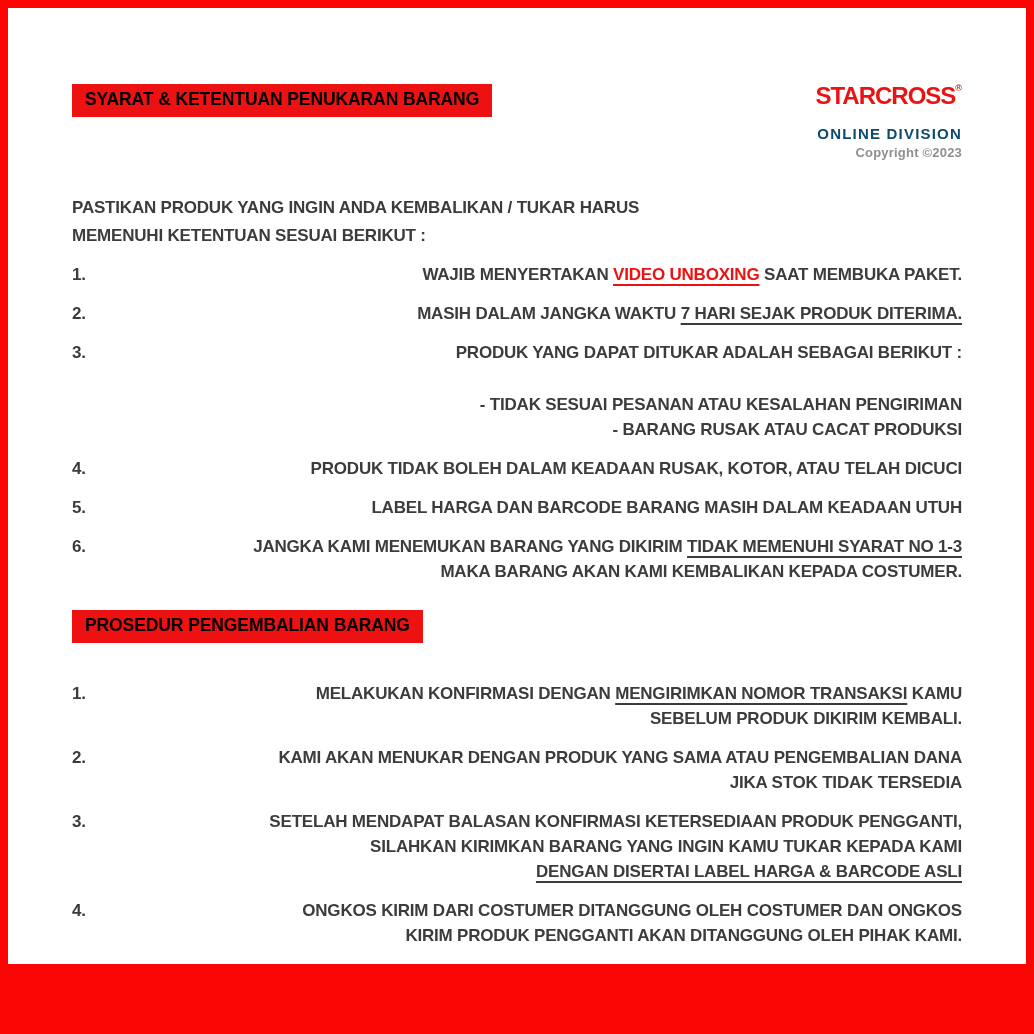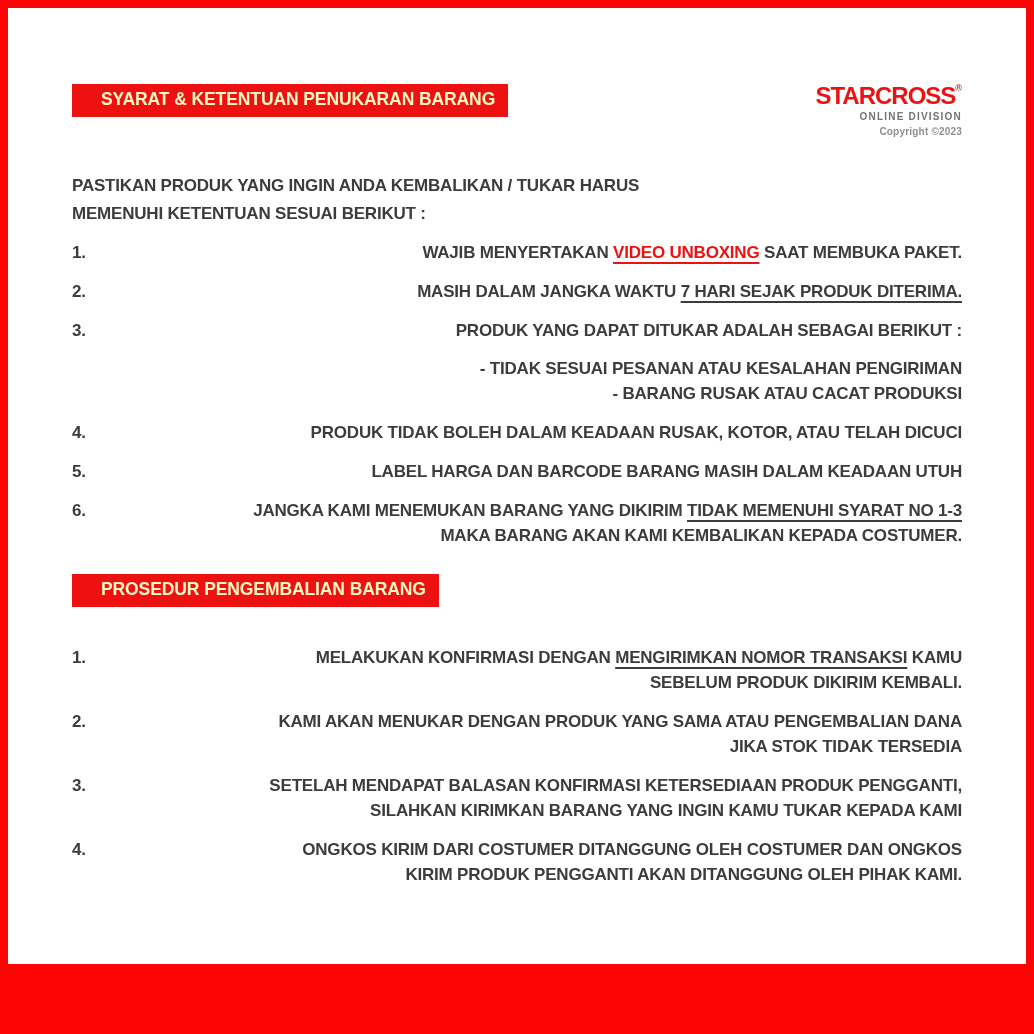--- a/index.html
+++ b/index.html
@@ -28,62 +28,62 @@
   }
   .header-row{
     display:flex;
     justify-content:space-between;
     align-items:flex-start;
     margin-top:76px;
   }
   .badge{
     display:inline-block;
     background:var(--accent-red);
-    color:#fef9c3;
+    color:#000000;
     font-size:17.5px;
     font-weight:bold;
     letter-spacing:-0.1px;
-    padding:7px 13px 8px 29px;
+    padding:7px 13px 8px 13px;
     line-height:1;
   }
   .logo{text-align:right;margin-top:0;}
   .logo-brand{
     color:var(--accent-red);
     font-size:24px;
     letter-spacing:-1px;
     line-height:1;
   }
   .reg{font-size:9px;vertical-align:top;letter-spacing:0;}
   .logo-division{
-    color:#737373;
-    font-size:10px;
+    color:#0c4a6e;
+    font-size:15px;
     letter-spacing:1.2px;
-    margin-top:4px;
+    margin-top:18px;
     line-height:1;
   }
   .logo-copy{
     color:var(--copyright-gray);
-    font-size:10px;
+    font-size:13px;
     letter-spacing:0.2px;
     margin-top:5px;
     line-height:1;
   }
   .intro{
     margin-top:35px;
     line-height:28px;
   }
   .li{
     display:flex;
     margin-top:14px;
     line-height:25px;
   }
   .li.first{margin-top:12px;}
   .num{flex:none;width:23px;}
   .li-body{flex:1;text-align:right;}
-  .sub{margin-top:13px;line-height:25px;}
+  .sub{margin-top:27px;line-height:25px;}
   .hl{
     text-decoration:underline;
     text-decoration-thickness:2px;
     text-underline-offset:4px;
   }
   .hl-red{color:var(--accent-red);}
   .badge2-wrap{margin-top:26px;}
   .proc-first{margin-top:38px;}
   .footer-band{
     position:absolute;
@@ -177,20 +177,21 @@
         <span>KAMI AKAN MENUKAR DENGAN PRODUK YANG SAMA ATAU PENGEMBALIAN DANA</span><br>
         <span>JIKA STOK TIDAK TERSEDIA</span>
       </div>
     </div>
 
     <div class="li">
       <span class="num">3.</span>
       <div class="li-body">
         <span>SETELAH MENDAPAT BALASAN KONFIRMASI KETERSEDIAAN PRODUK PENGGANTI,</span><br>
         <span>SILAHKAN KIRIMKAN BARANG YANG INGIN KAMU TUKAR KEPADA KAMI</span><br>
+        <span class="hl">DENGAN DISERTAI LABEL HARGA &amp; BARCODE ASLI</span>
       </div>
     </div>
 
     <div class="li">
       <span class="num">4.</span>
       <div class="li-body">
         <span>ONGKOS KIRIM DARI COSTUMER DITANGGUNG OLEH COSTUMER DAN ONGKOS</span><br>
         <span>KIRIM PRODUK PENGGANTI AKAN DITANGGUNG OLEH PIHAK KAMI.</span>
       </div>
     </div>

